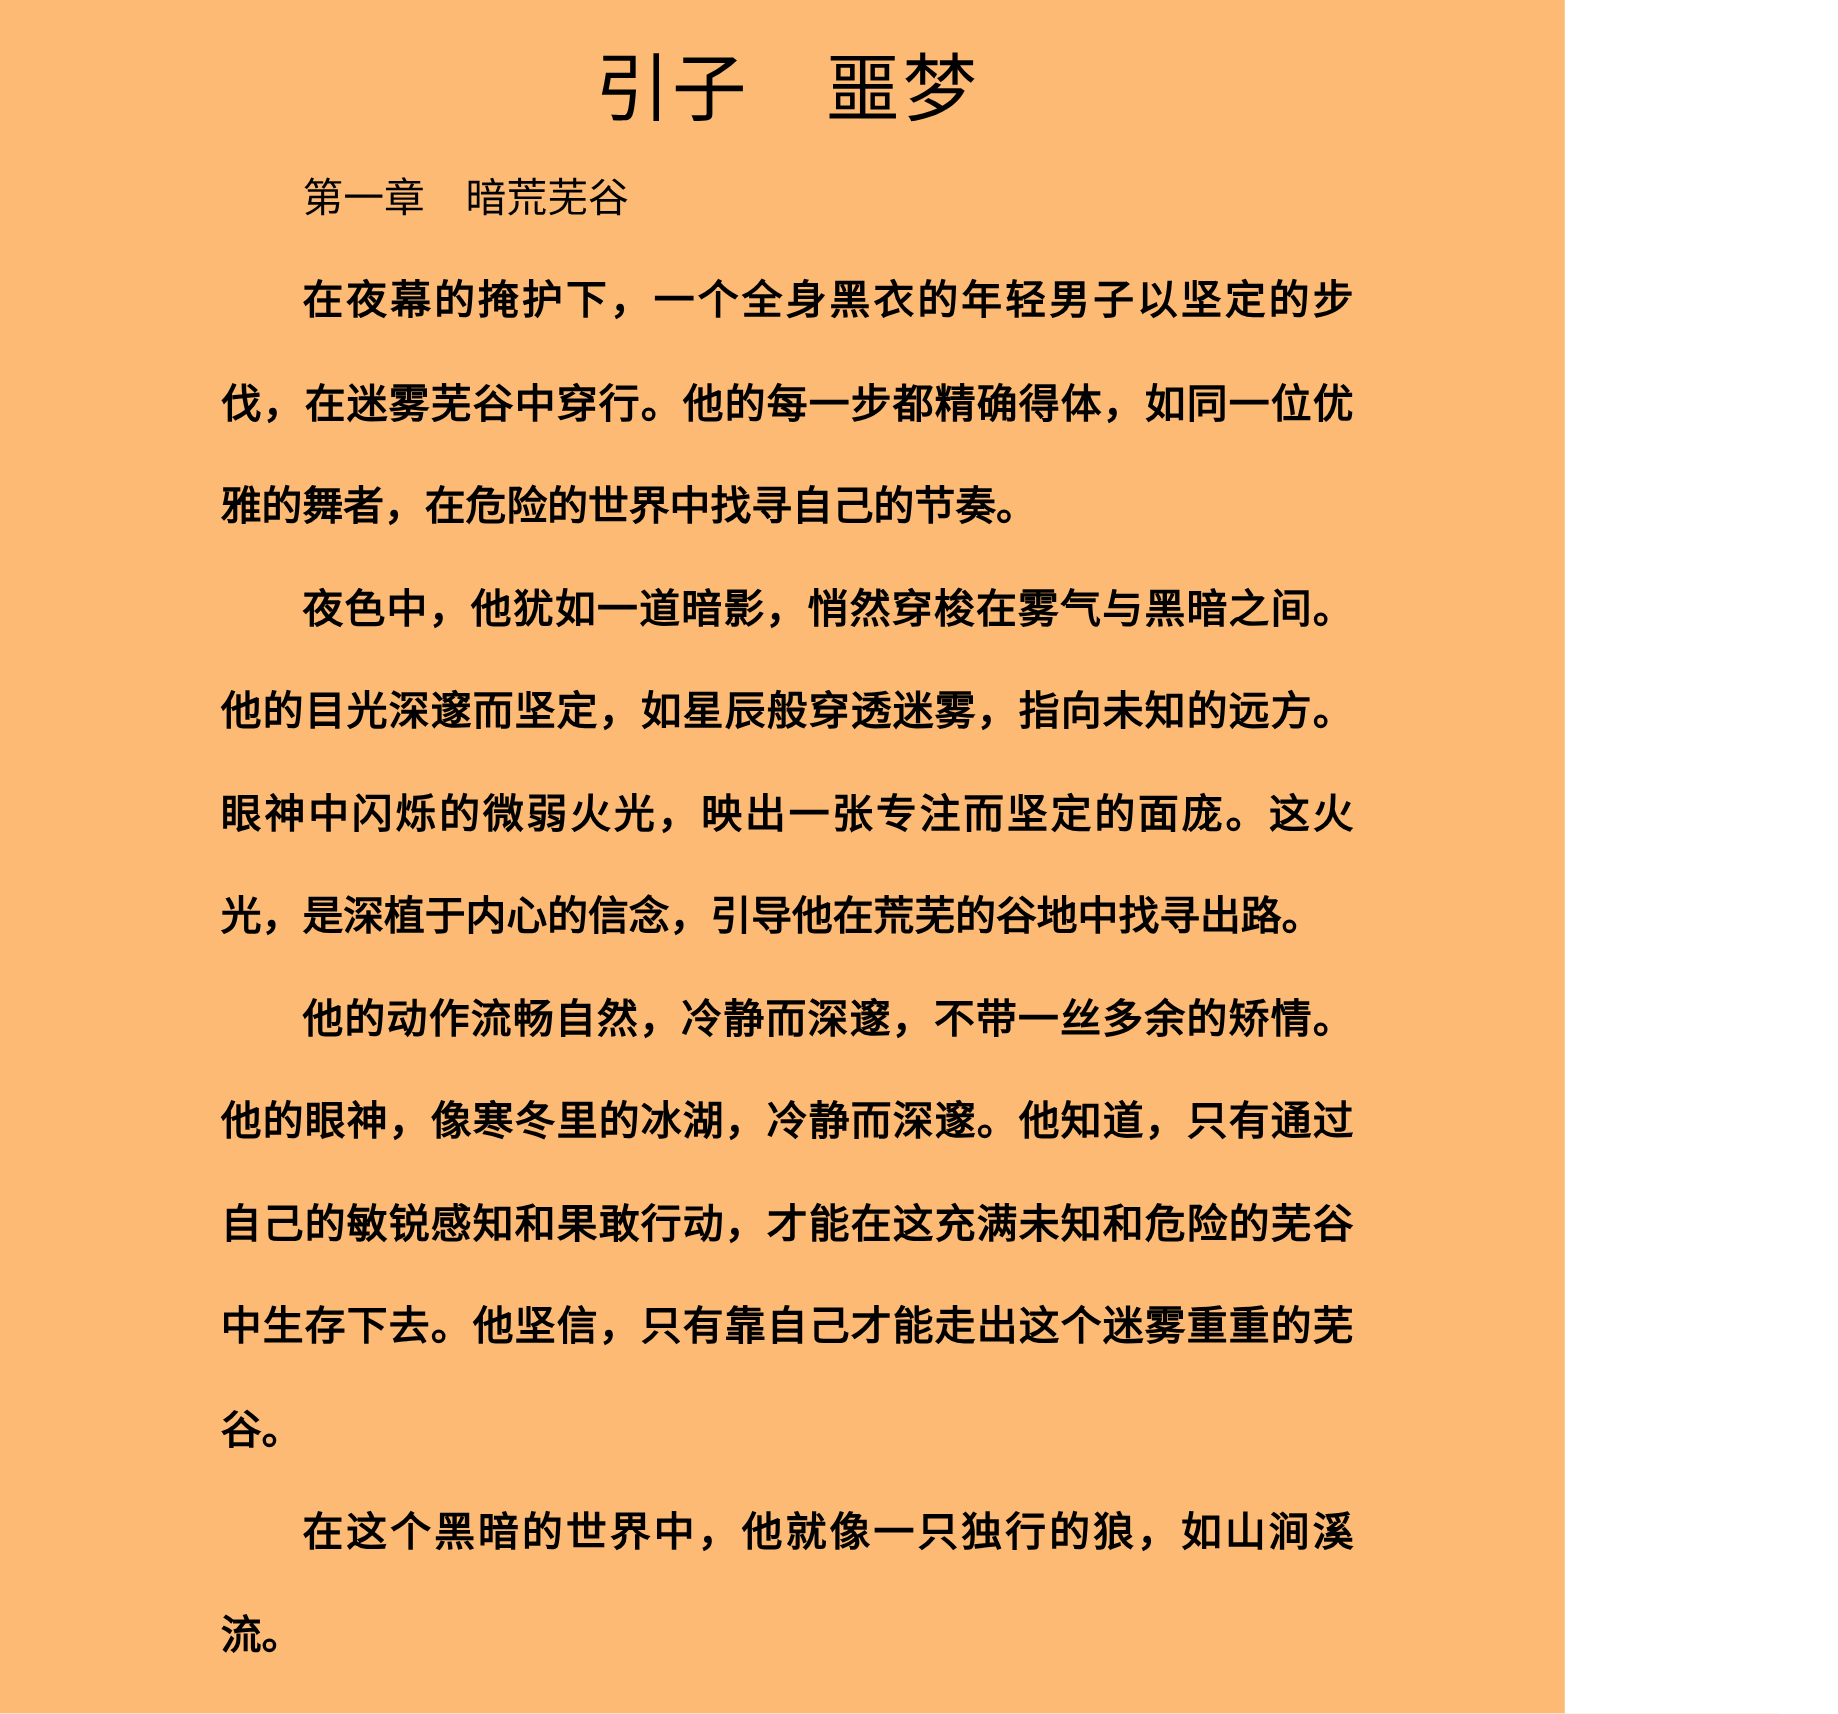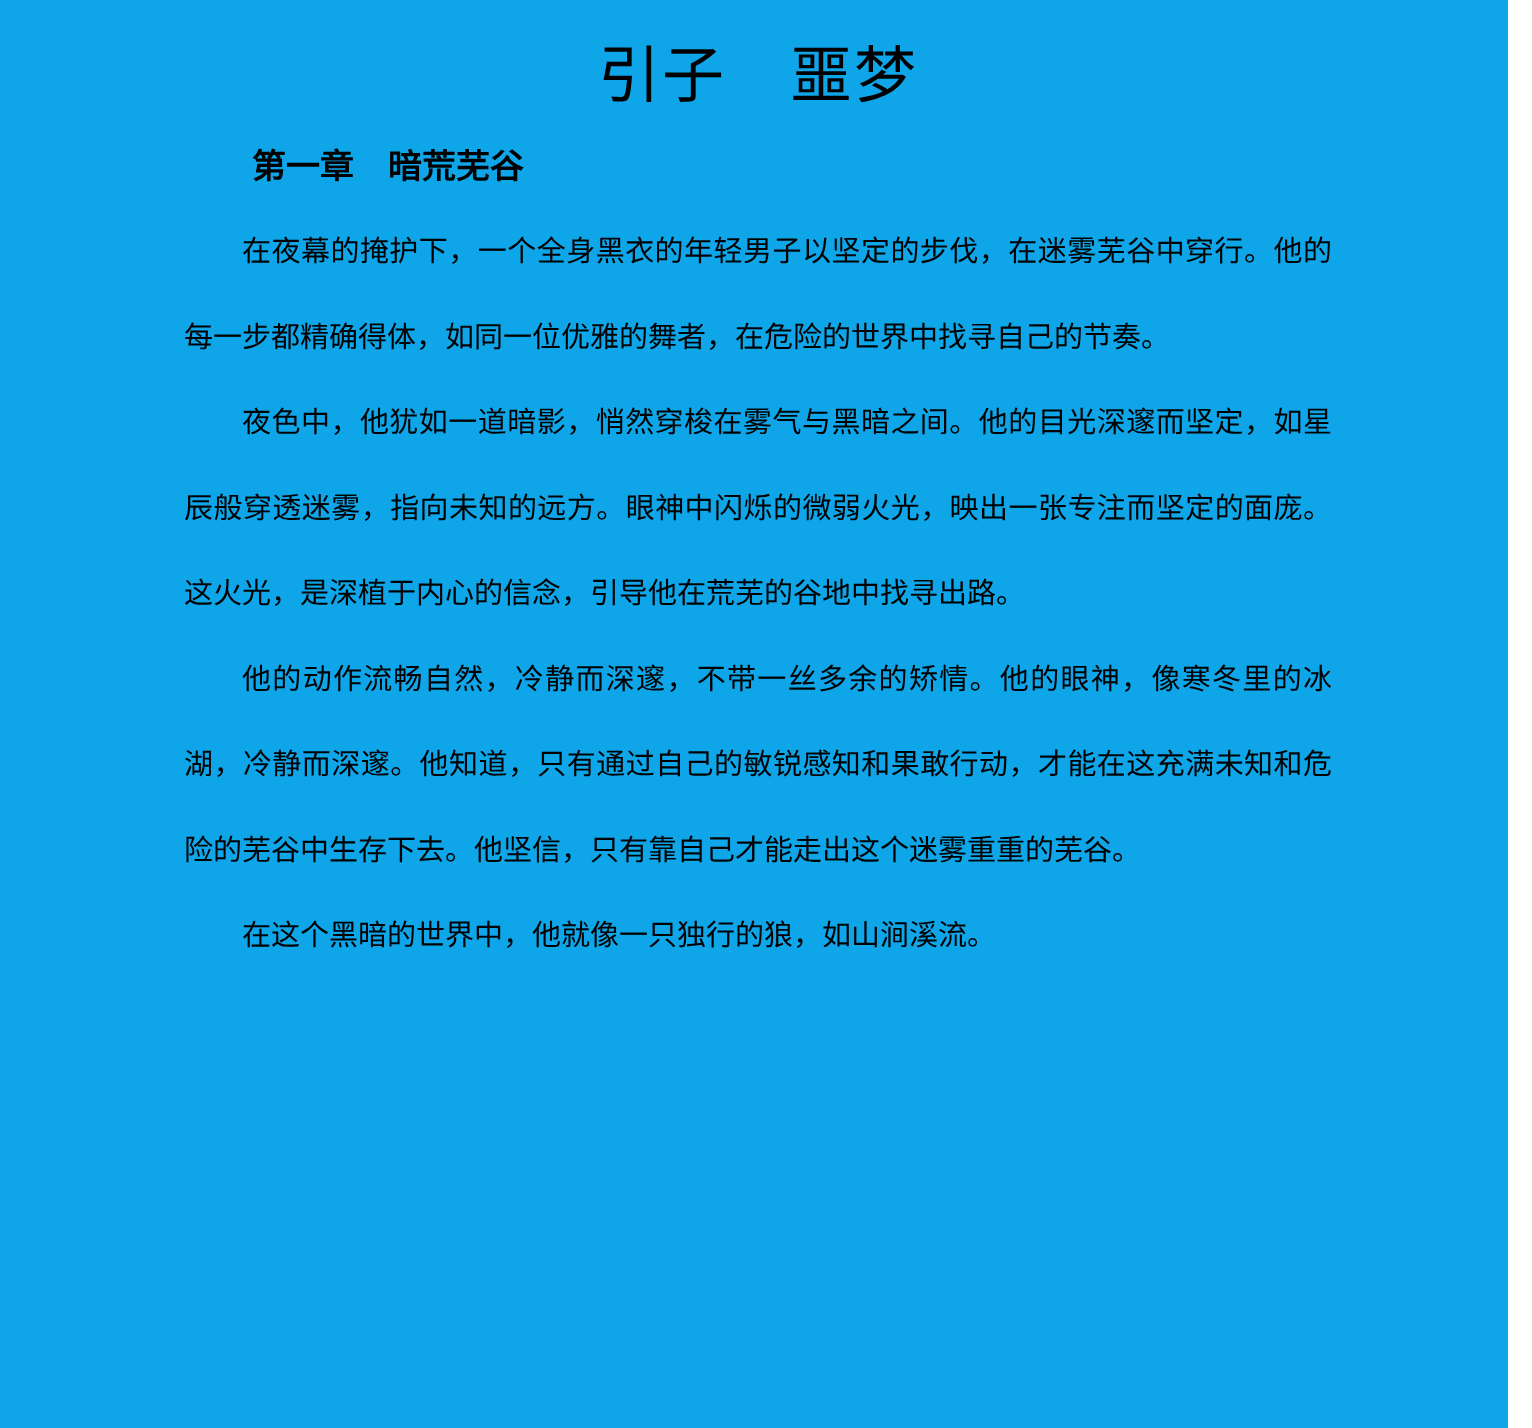--- a/index.html
+++ b/index.html
@@ -9,45 +9,45 @@
   }
   body {
     width: 1532px;
     height: 1428px;
     overflow: hidden;
     font-family: "Liberation Sans", "DejaVu Sans", sans-serif;
     color: #000000;
   }
   .page {
     box-sizing: border-box;
-    width: 1508px;
+    width: 1304px;
     height: 1428px;
     padding: 28px 176px 0 184px;
-    background: #0ea5e9;
+    background: #fdba74;
   }
   .doc-title {
     font-size: 62px;
     font-weight: 400;
     letter-spacing: 2px;
     text-align: center;
     margin: 0;
     line-height: 96px;
     white-space: pre;
   }
   .chapter-heading {
     font-size: 34px;
-    font-weight: 700;
+    font-weight: 400;
     line-height: 85px;
     margin: 0;
     text-indent: 2em;
     white-space: pre;
   }
   .body-paragraph {
-    font-size: 29px;
-    font-weight: 400;
+    font-size: 34px;
+    font-weight: 700;
     line-height: 85.5px;
     margin: 0;
     text-indent: 2em;
     text-align: justify;
     word-break: break-all;
   }
 </style>
 </head>
 <body>
 

